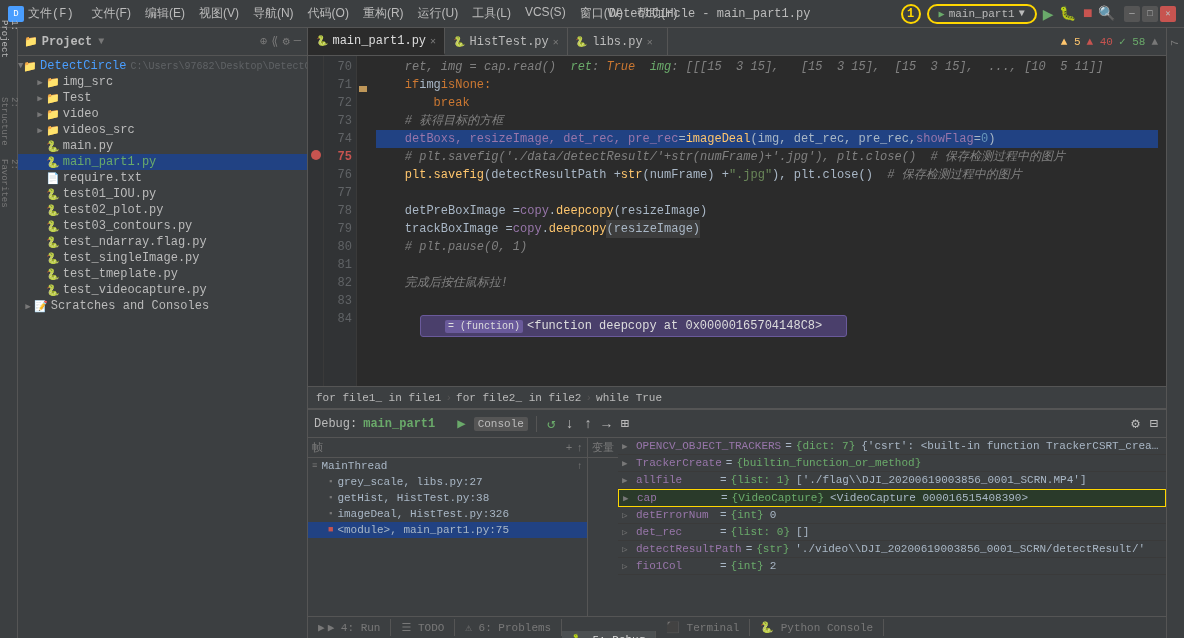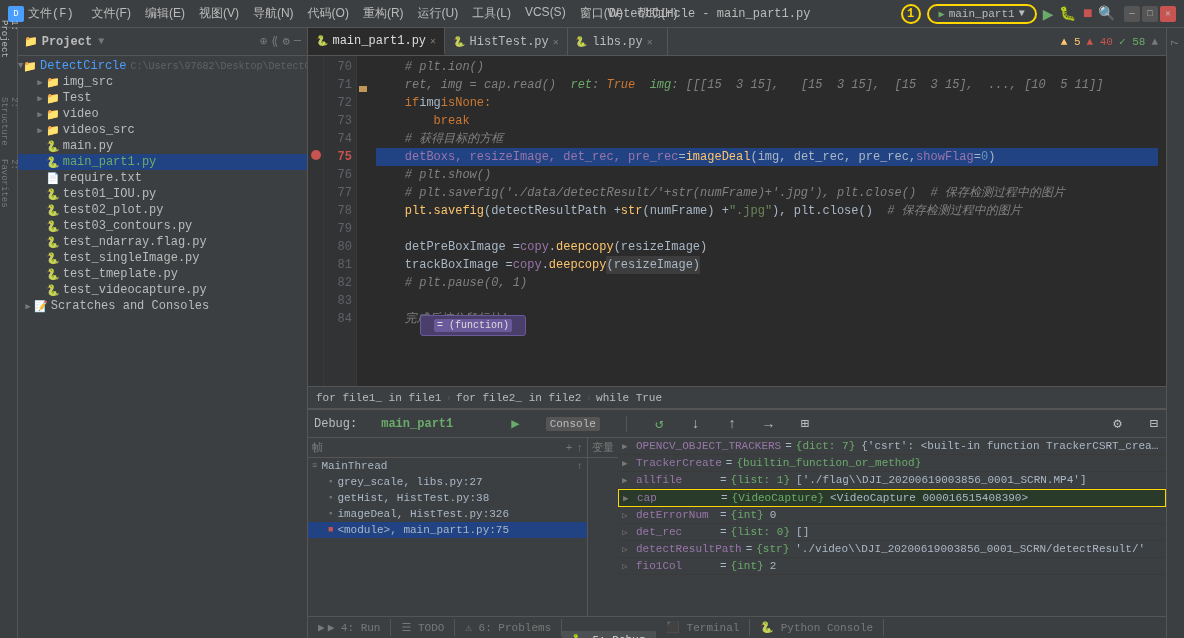--- a/index.html
+++ b/index.html
@@ -71,26 +71,26 @@
     .func { color: #ffc66d; }
     .var { color: #a9b7c6; }
     .num { color: #6897bb; }
 
     
     #breadcrumb { height: 22px; background: #3c3f41; display: flex; align-items: center; padding: 0 8px; gap: 4px; font-size: 11px; color: #787878; border-top: 1px solid #555; }
     #breadcrumb .bc-sep { color: #555; }
     #breadcrumb .bc-item { color: #bbb; cursor: pointer; }
 
     
-    #tooltip { position: absolute; top: 326px; left: 450px; background: #4a3f6b; border: 1px solid #6a5a9b; border-radius: 3px; padding: 3px 13px; font-size: 12px; color: #ddd; display: flex; align-items: center; gap: 4px; z-index: 100; }
+    #tooltip { position: absolute; top: 326px; left: 450px; background: #4a3f6b; border: 1px solid #6a5a9b; border-radius: 3px; padding: 3px 24px; font-size: 12px; color: #ddd; display: flex; align-items: center; gap: 4px; z-index: 100; }
     #tooltip .func-tag { background: #6a5a9b; color: #ddd; padding: 1px 3px; font-size: 10px; border-radius: 2px; }
 
     
     #debug-panel { height: 230px; background: #3c3f41; border-top: 2px solid #555; display: flex; flex-direction: column; }
-    #debug-toolbar { height: 28px; background: #3c3f41; display: flex; align-items: center; padding: 0 6px; gap: 24px; border-bottom: 1px solid #555; }
+    #debug-toolbar { height: 28px; background: #3c3f41; display: flex; align-items: center; padding: 0 6px; gap: 6px; border-bottom: 1px solid #555; }
     #debug-toolbar .debug-label { color: #bbb; font-size: 12px; }
     #debug-toolbar .debug-config { color: #6aaa6a; font-size: 12px; font-weight: bold; }
     #debug-toolbar .debug-btn { color: #bbb; font-size: 14px; cursor: pointer; padding: 0 2px; }
     #debug-toolbar .separator { width: 1px; height: 16px; background: #555; margin: 0 2px; }
     #debug-content { display: flex; flex: 1; overflow: hidden; }
     #frames-panel { width: 280px; border-right: 1px solid #555; display: flex; flex-direction: column; }
     #frames-header { height: 20px; background: #3c3f41; display: flex; align-items: center; padding: 0 4px; font-size: 11px; color: #787878; border-bottom: 1px solid #555; gap: 4px; }
     #frames-list { flex: 1; overflow-y: auto; }
     .frame-item { display: flex; align-items: center; padding: 2px 4px; cursor: pointer; font-size: 11px; gap: 4px; }
     .frame-item.selected { background: #214283; }
@@ -343,23 +343,20 @@
           <div>82</div>
           <div>83</div>
           <div>84</div>
       </div>
 
       <div style="width:12px;background:#2b2b2b;border-left:1px solid #3a3a3a;display:flex;flex-direction:column;align-items:center;padding-top:30px;gap:2px;">
         <div style="width:8px;height:6px;background:#ffc66d;opacity:0.7;"></div>
       </div>
       <div id="code-content">
         <div class="code-line">
-            <span class="comment">&nbsp;&nbsp;&nbsp;&nbsp;# plt.ion()</span>
-          </div>
-        <div class="code-line">
             <span class="comment">&nbsp;&nbsp;&nbsp;&nbsp;ret, img = cap.read()&nbsp; <span style="color:#6aaa6a;">ret</span>: <span style="color:#cc7832;">True</span>&nbsp; <span style="color:#6aaa6a;">img</span>: [[[15&nbsp; 3 15],&nbsp;&nbsp; [15&nbsp; 3 15],&nbsp; [15&nbsp; 3 15],&nbsp; ..., [10&nbsp; 5 11]]</span>
           </div>
         <div class="code-line">
             <span>&nbsp;&nbsp;&nbsp;&nbsp;</span>
             <span class="kw-blue">if</span>
             <span class="var"> img </span>
             <span class="kw-blue">is</span>
             <span class="kw-none"> None:</span>
           </div>
         <div class="code-line">
@@ -373,23 +370,20 @@
           <span style="color:#9876aa;">&nbsp;&nbsp;&nbsp;&nbsp;detBoxs, resizeImage, det_rec, pre_rec</span>
           <span style="color:#a9b7c6;"> = </span>
           <span class="func">imageDeal</span>
           <span style="color:#a9b7c6;">(img, det_rec, pre_rec, </span>
           <span style="color:#9876aa;">showFlag</span>
           <span style="color:#a9b7c6;">=</span>
           <span class="num">0</span>
           <span style="color:#a9b7c6;">)</span>
         </div>
         <div class="code-line">
-            <span class="comment">&nbsp;&nbsp;&nbsp;&nbsp;# plt.show()</span>
-          </div>
-        <div class="code-line">
             <span class="comment">&nbsp;&nbsp;&nbsp;&nbsp;# plt.savefig('./data/detectResult/'+str(numFrame)+'.jpg'), plt.close()&nbsp;&nbsp;# 保存检测过程中的图片</span>
           </div>
         <div class="code-line">
           <span>&nbsp;&nbsp;&nbsp;&nbsp;</span>
           <span class="func">plt.savefig</span>
           <span style="color:#a9b7c6;">(detectResultPath + </span>
           <span class="func">str</span>
           <span style="color:#a9b7c6;">(numFrame) + </span>
           <span class="str">".jpg"</span>
           <span style="color:#a9b7c6;">), plt.close()&nbsp;&nbsp;</span>
@@ -415,20 +409,21 @@
           </div>
         <div class="code-line">&nbsp;</div>
         <div class="code-line">
             <span class="comment">&nbsp;&nbsp;&nbsp;&nbsp;完成后按住鼠标拉!</span>
           </div>
       </div>
     </div>
 
     <div id="tooltip" style="position:absolute;top:315px;left:420px;z-index:100;">
       <span class="func-tag">= (function)</span>
+      <span>&lt;function deepcopy at 0x00000165704148C8&gt;</span>
     </div>
 
     <div id="breadcrumb">
       <span class="bc-item">for file1_ in file1</span>
       <span class="bc-sep">›</span>
       <span class="bc-item">for file2_ in file2</span>
       <span class="bc-sep">›</span>
       <span class="bc-item">while True</span>
     </div>
 

